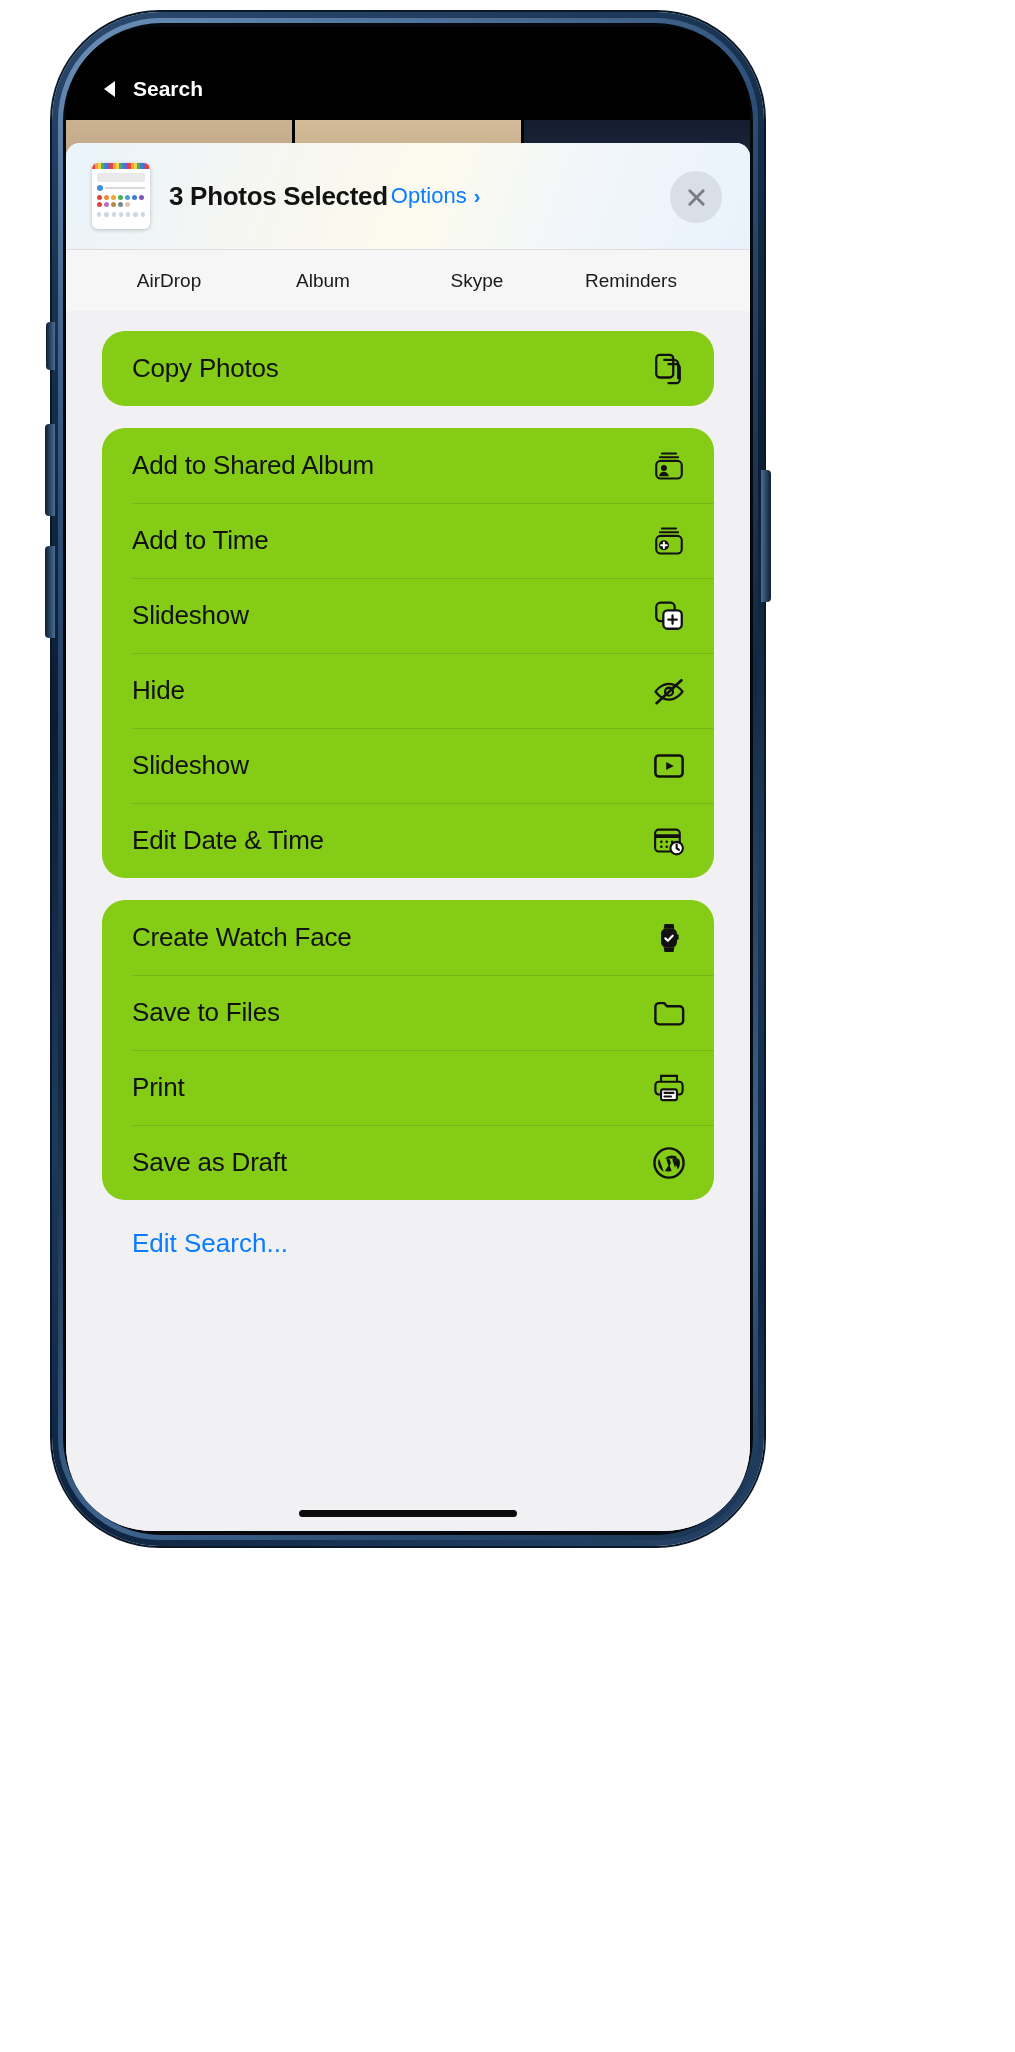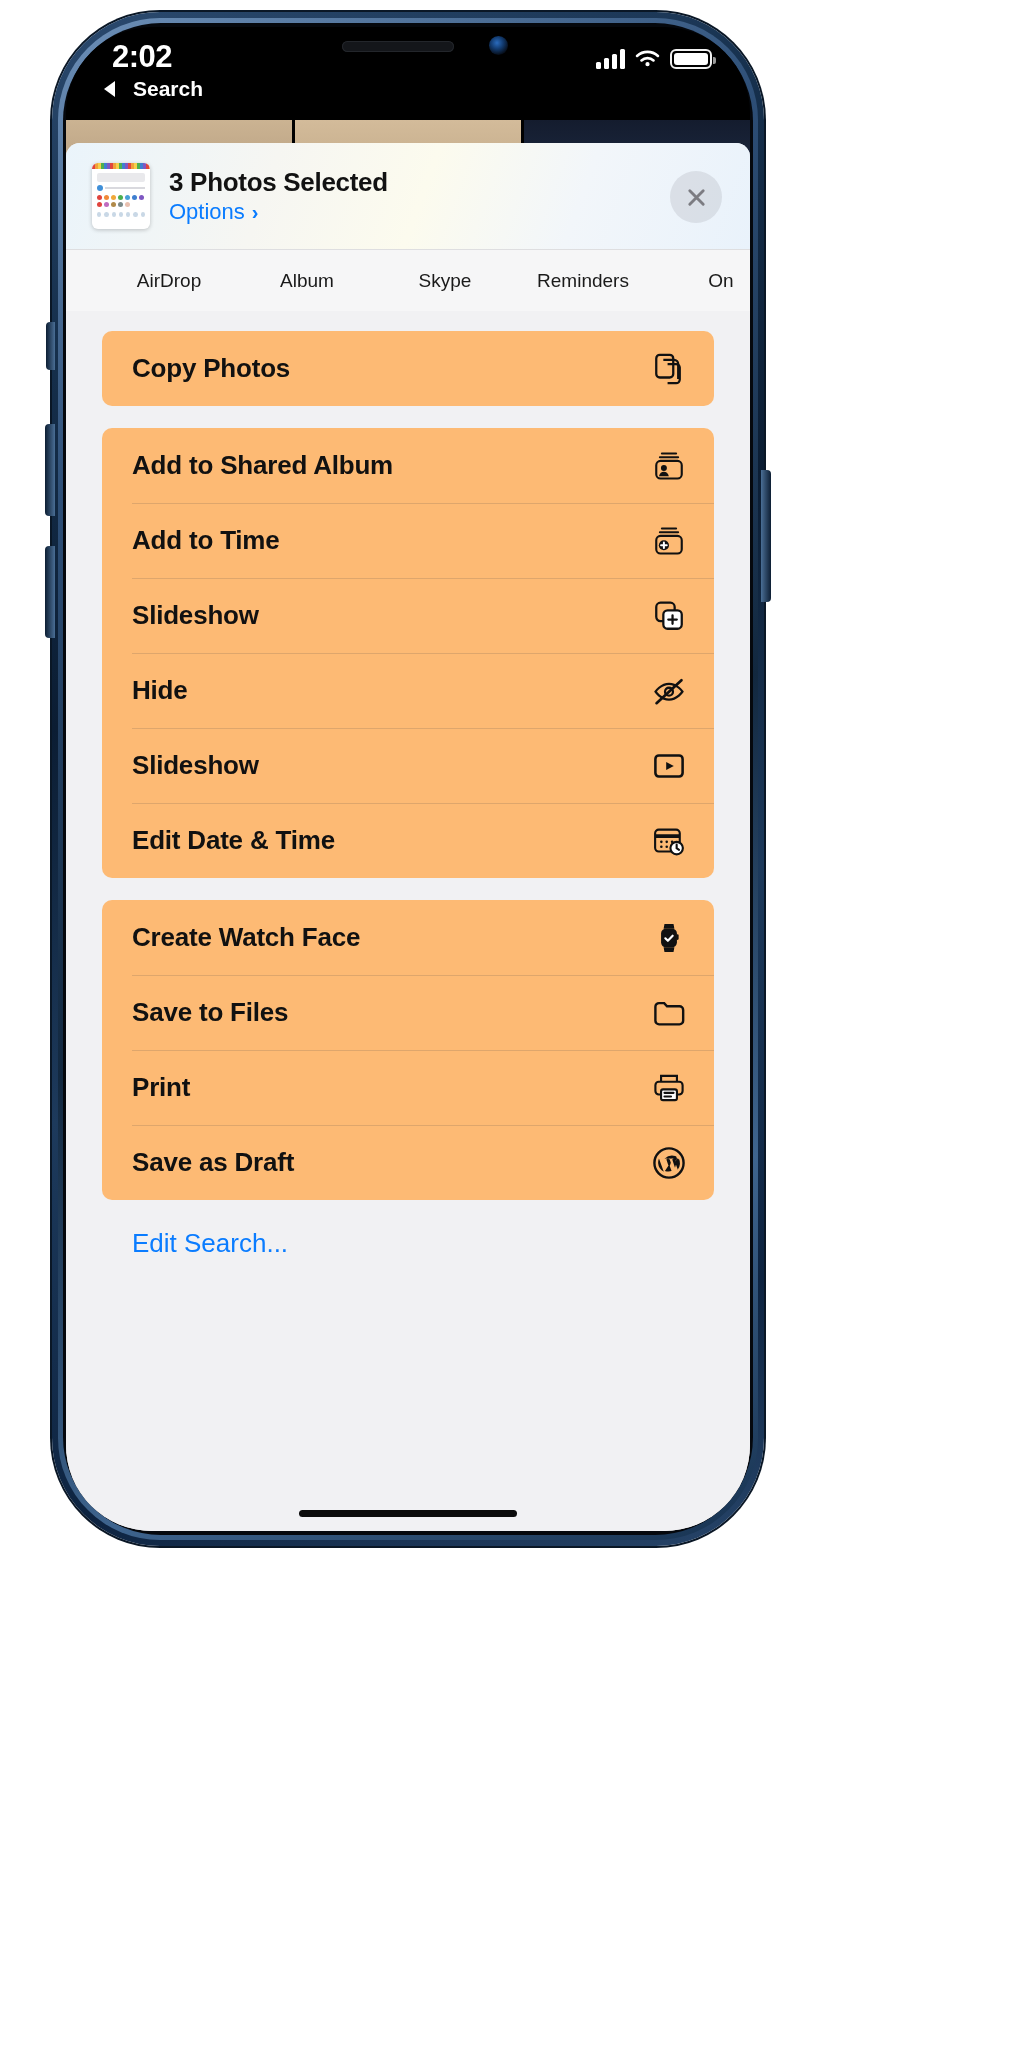--- a/index.html
+++ b/index.html
@@ -150,21 +150,21 @@
   }
   .thumb-dot { width: 6px; height: 6px; border-radius: 50%; }
   .thumb-line { flex:1; height: 2px; background: #d9d9de; }
   .thumb-grid { display: flex; gap: 2px; margin: 4px 5px 0; }
   .thumb-grid span { width: 5px; height: 5px; border-radius: 50%; }
   .thumb-grid2 { display: flex; gap: 2px; margin: 2px 5px 0; }
   .thumb-grid2 span { width: 5px; height: 5px; border-radius: 50%; }
   .thumb-foot { display:flex; gap:3px; margin: 5px 5px 0; }
   .thumb-foot span { width:5px; height:5px; border-radius:50%; background:#c9d8e6; }
 
-  .header-texts { margin-left: 19px; display: flex; flex-direction: column; gap: 3px; }
+  .header-texts { margin-left: 19px; display: flex; flex-direction: row; gap: 3px; }
   .sheet-title {
     font-size: 26px; font-weight: 700; color: #121212; letter-spacing: -0.3px; line-height: 1.1;
   }
   .options-link {
     font-size: 22px; color: #0a7cff; font-weight: 400;
     display: flex; align-items: center; gap: 7px; line-height: 1.1;
   }
   .options-chev { font-size: 20px; color: #0a7cff; font-weight: 600; }
 
   .close-btn {
@@ -175,41 +175,40 @@
   }
   .close-x { width: 23px; height: 23px; }
 
   
   .apps-row {
     height: 62px;
     background: #f6f6f7;
     border-top: 1px solid rgba(60,60,67,.13);
     display: flex; align-items: center;
     padding-left: 34px;
-    overflow: hidden; flex: 0 0 auto;
+    overflow: hidden; flex: 0 0 auto; gap: 16px;
   }
   .app-item {
     min-width: 138px; text-align: center;
     font-size: 19px; color: #1a1a1a;
     flex: 0 0 auto;
   }
 
   
   .actions {
     flex: 1 1 auto;
     padding: 20px 36px 0;
     background: #f1f1f3;
     overflow: hidden;
   }
   .group {
-    background: #fdba74;
-    border-radius: 10px;
+    background: #84cc16;
+    border-radius: 23px;
     overflow: hidden;
     margin-bottom: 22px;
-    font-weight: bold;
   }
   .row {
     height: 75px;
     display: flex; align-items: center; justify-content: space-between;
     padding: 0 28px 0 30px;
     position: relative;
   }
   .row + .row::before {
     content: ""; position: absolute; left: 30px; right: 0; top: 0; height: 1px;
     background: rgba(60,60,67,.16);
@@ -245,43 +244,20 @@
   <div class="btn-power"></div>
 
   <div class="screen">
 
     <div class="photo-strip">
       <div class="photo-cell p1"></div>
       <div class="photo-cell p2"></div>
       <div class="photo-cell p3"></div>
     </div>
 
-    <div class="status-bar">
-      <div class="status-time">2:02</div>
-      <div class="notch">
-        <div class="notch-speaker"></div>
-        <div class="notch-cam"></div>
-      </div>
-      <div class="status-right">
-        <span class="sig-bars">
-          <i></i>
-            <i></i>
-            <i></i>
-            <i></i>
-        </span>
-        <svg class="wifi-ico" viewBox="0 0 24 18">
-          <path d="M12 15.6a1.9 1.9 0 1 0 0-3.8 1.9 1.9 0 0 0 0 3.8z" fill="#fff"></path>
-          <path d="M6.6 10.3a8 8 0 0 1 10.8 0" stroke="#fff" stroke-width="2.4" fill="none" stroke-linecap="round"></path>
-          <path d="M2.6 6.2a14 14 0 0 1 18.8 0" stroke="#fff" stroke-width="2.4" fill="none" stroke-linecap="round"></path>
-        </svg>
-        <span class="batt">
-            <i></i>
-          </span>
-      </div>
-    </div>
 
     <div class="back-link">
       <span class="back-caret"></span>
       <span>Search</span>
     </div>
 
     <div class="sheet">
 
       <div class="sheet-header">
         <div class="thumb">

